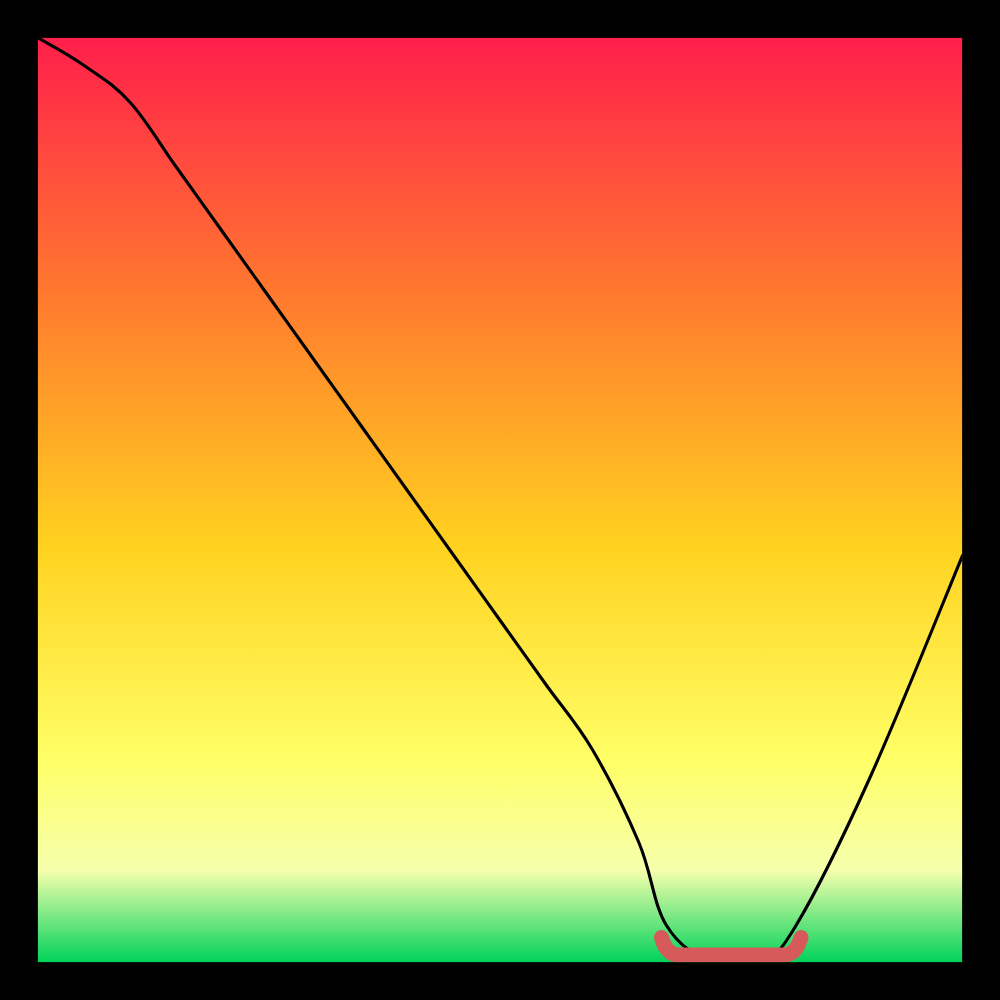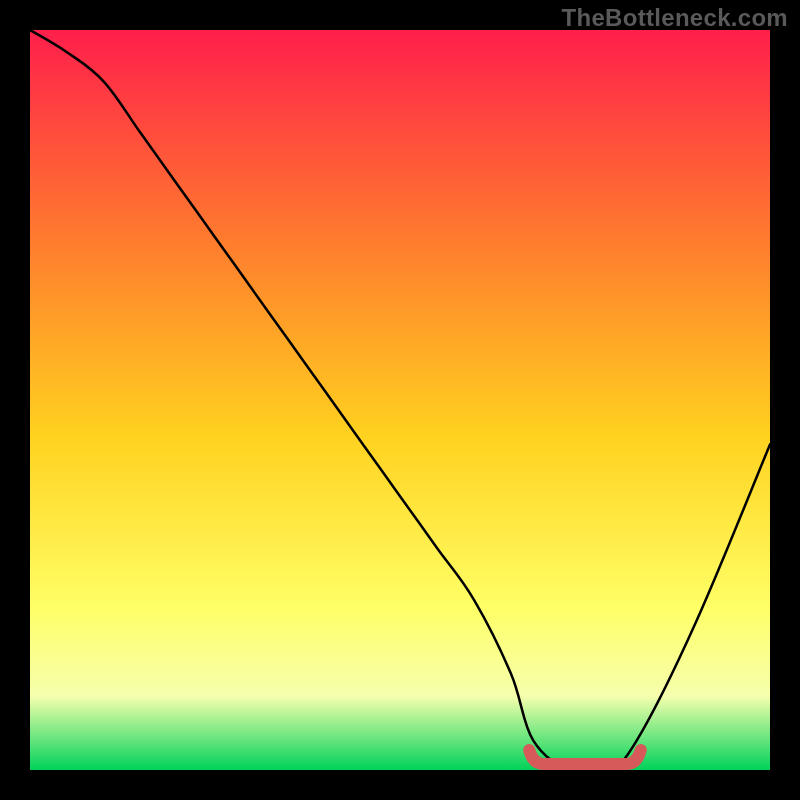--- a/index.html
+++ b/index.html
@@ -35,21 +35,20 @@
     top: 0;
     width: 740px;
     height: 740px;
     z-index: 3;
   }
 </style>
 </head>
 <body>
 
 <div class="container">
-  <div class="watermark">TheBottleneck.com</div>
 
   <div class="plot">
     <svg class="curve" viewBox="0 0 740 740" preserveAspectRatio="none">
       <defs>
         <linearGradient id="bgGrad" x1="0" y1="0" x2="0" y2="1">
           <stop id="g0" offset="0%" stop-color="#ff1f4b"></stop>
           <stop id="g1" offset="28%" stop-color="#ff7a2e"></stop>
           <stop id="g2" offset="55%" stop-color="#ffd21f"></stop>
           <stop id="g3" offset="78%" stop-color="#ffff66"></stop>
           <stop id="g4" offset="90%" stop-color="#f6ffad"></stop>

